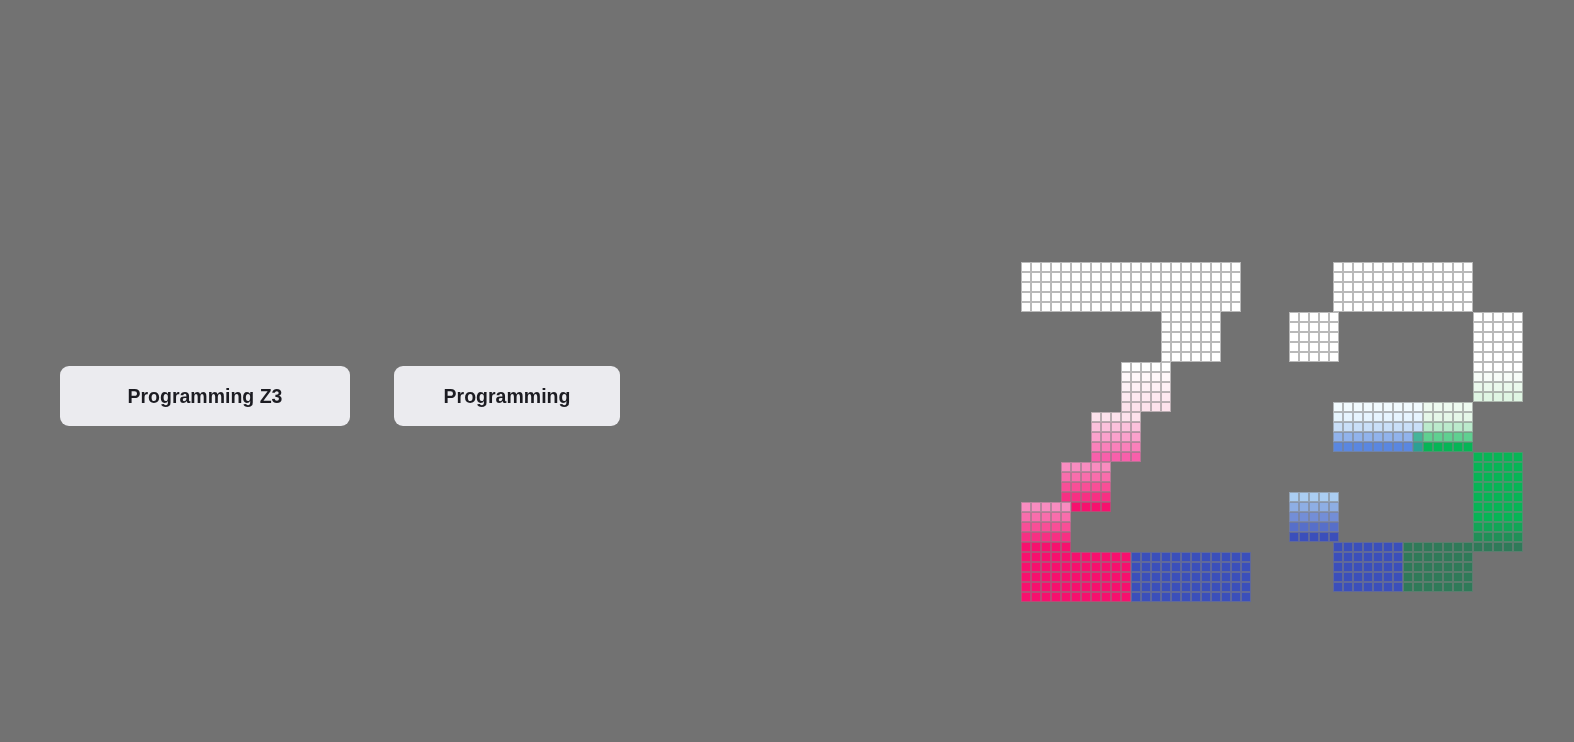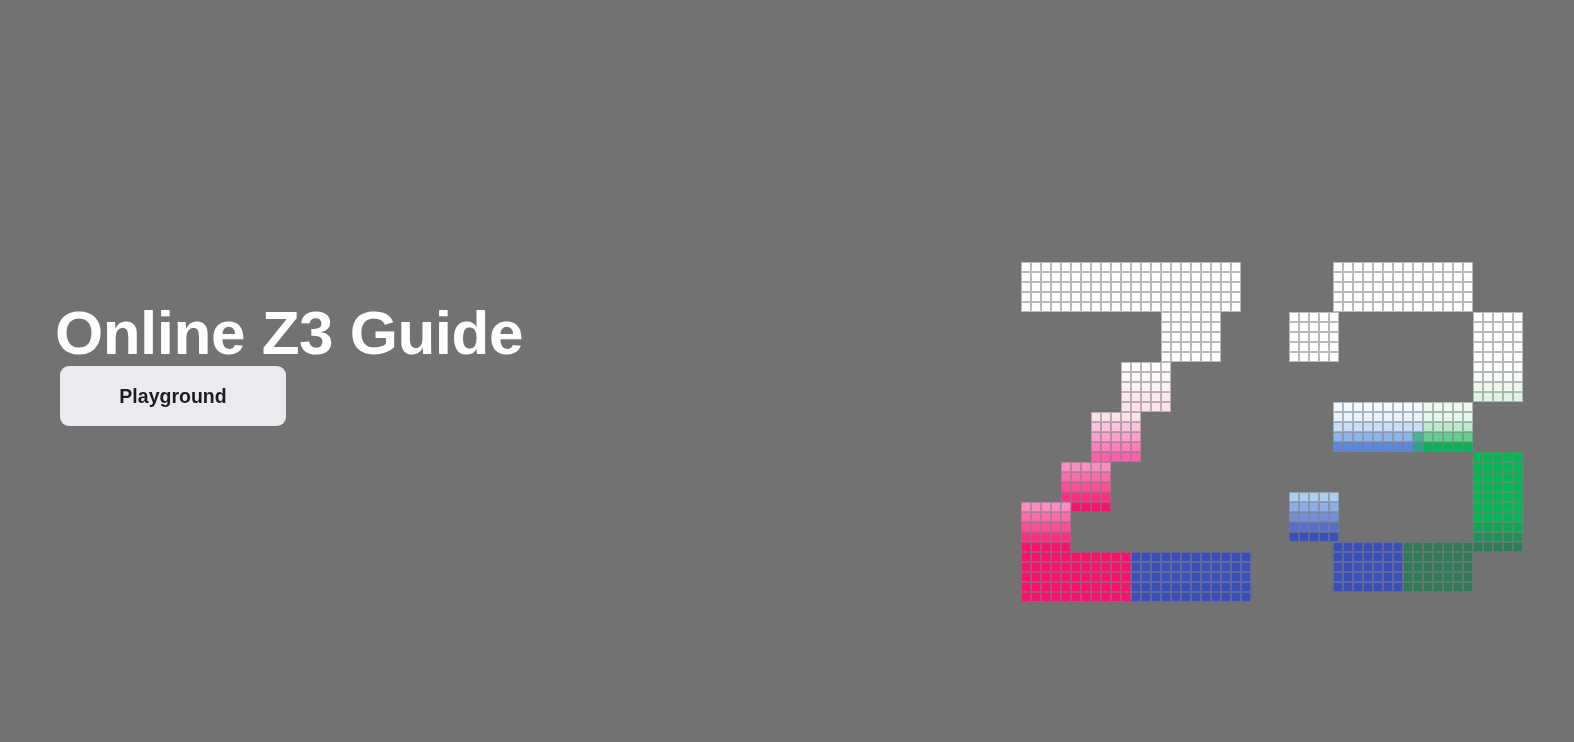--- a/index.html
+++ b/index.html
@@ -67,24 +67,24 @@
     box-sizing:border-box;
     border:1px solid rgba(128,128,128,0.55);
     background:#ffffff;
   }
 </style>
 </head>
 <body>
 
 <div id="page">
 
-  <h1 class="hero-title">Online Z3 Guide</h1>
 
   <div class="btn-row">
-    <button class="hero-btn b2">Playground</button>
+    <button class="hero-btn b1">Programming Z3</button>
+    <button class="hero-btn b2">Programming</button>
   </div>
 
   <div class="logo-wrap">
     <div class="glyph seven" id="glyph-7">
         <div class="blk" style="left: 0px; top: 0px;">
           <div class="row">
             <div class="cell" style="background: rgb(255, 255, 255);"></div>
             <div class="cell" style="background: rgb(255, 255, 255);"></div>
             <div class="cell" style="background: rgb(255, 255, 255);"></div>
             <div class="cell" style="background: rgb(255, 255, 255);"></div>

